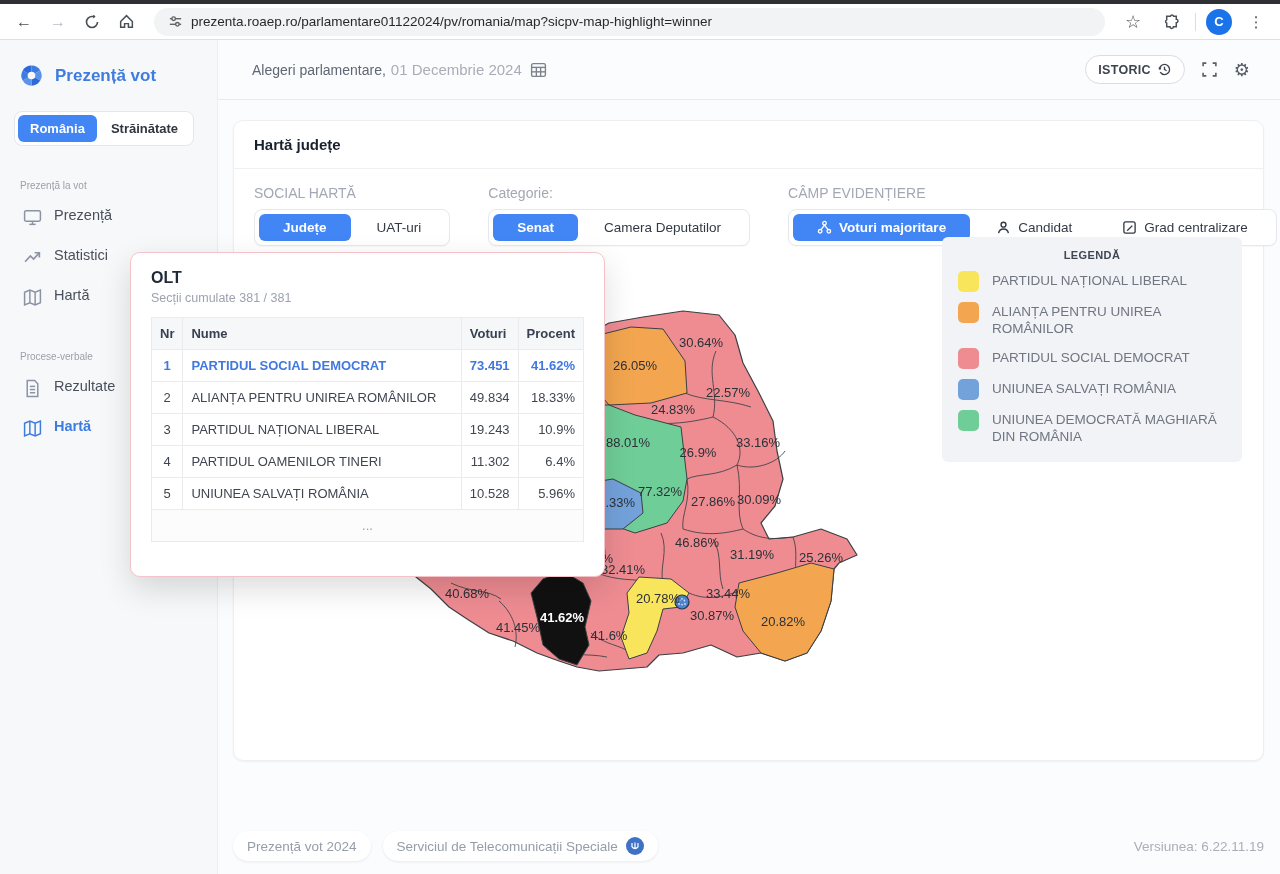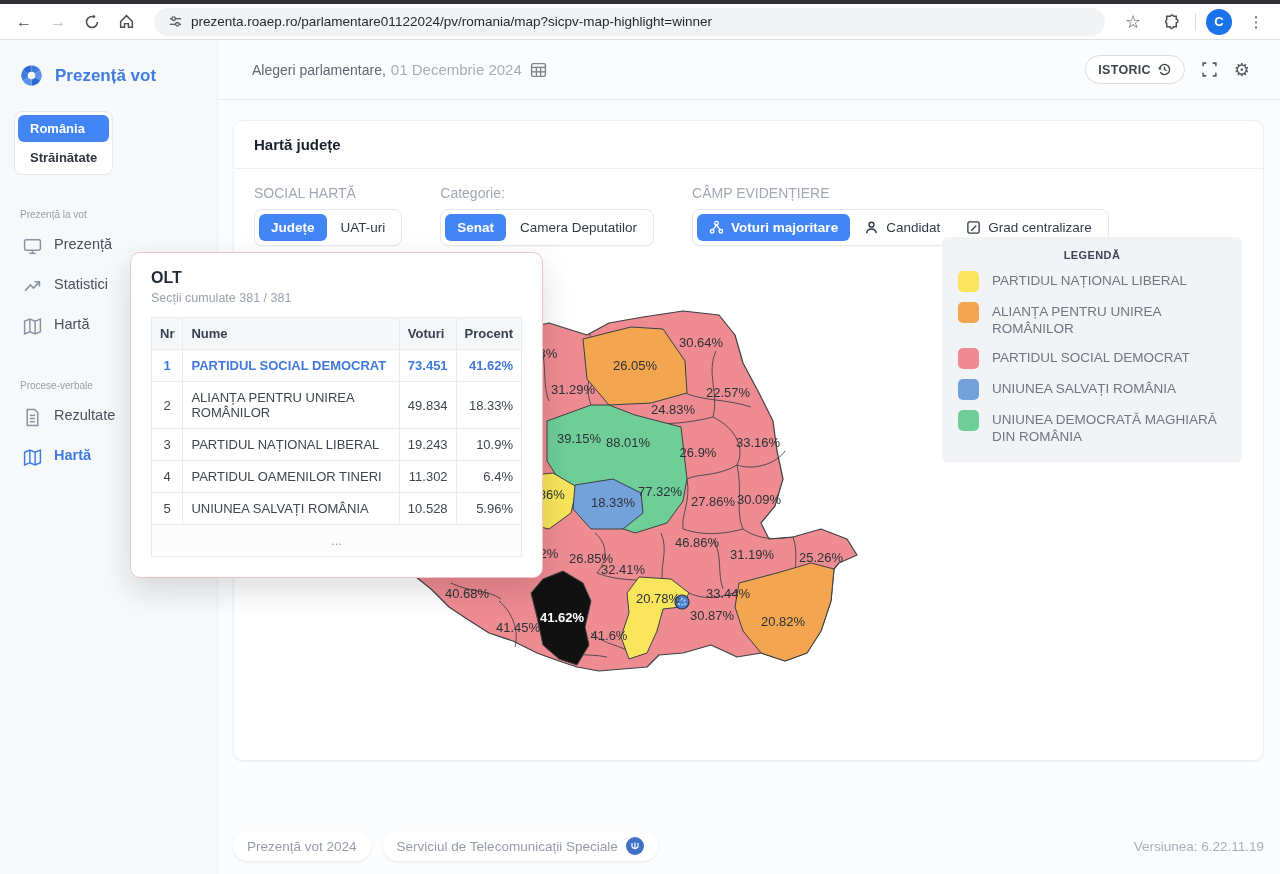--- a/index.html
+++ b/index.html
@@ -15,21 +15,21 @@
   .url-text { font-size:13.5px; color:#27292d; white-space:nowrap; }
   .chrome-right { display:flex; align-items:center; gap:10px; }
   .chrome-divider { width:1px; height:18px; background:#dadce0; }
   .avatar { width:26px; height:26px; border-radius:50%; background:#1a73e8; color:#fff; font-size:13px; font-weight:bold; display:flex; align-items:center; justify-content:center; cursor:pointer; }
 
   
   .app { position:absolute; top:40px; left:0; right:0; bottom:0; display:flex; }
   .sidebar { width:218px; background:#f7f8fa; border-right:1px solid #ebedf0; padding:20px 14px; flex-shrink:0; }
   .brand { display:flex; align-items:center; gap:10px; padding:2px 4px 0; }
   .brand-name { color:#3e7ce0; font-size:17px; font-weight:bold; }
-  .country-tabs { margin-top:22px; background:#fff; border:1px solid #e4e7eb; border-radius:8px; padding:3px; display:inline-flex; gap:2px;flex-direction:column; }
+  .country-tabs { margin-top:22px; background:#fff; border:1px solid #e4e7eb; border-radius:8px; padding:3px; display:inline-flex; gap:2px; }
   .country-tab { padding:6px 12px; border-radius:6px; font-size:13px; color:#2f3640; font-weight:600; cursor:pointer; }
   .country-tab.active { background:#4285f4; color:#fff; }
   .nav-heading { margin:34px 6px 6px; font-size:10px; color:#9aa0ab; }
   .nav-item { display:flex; align-items:flex-start; gap:12px; padding:10px 8px; font-size:14.5px; color:#49505c; border-radius:6px; cursor:pointer; }
   .nav-item .ni-icon { width:20px; height:20px; display:flex; align-items:center; justify-content:center; color:#8a93a3; }
   .nav-item.active { color:#3e7ce0; font-weight:bold; }
   .nav-item.active .ni-icon { color:#3e7ce0; }
 
   .main { flex:1; position:relative; background:#fbfcfd; }
   .main-header { height:60px; border-bottom:1px solid #e9ebee; display:flex; align-items:center; padding:0 30px 0 34px; }
@@ -39,38 +39,38 @@
   .mh-right { margin-left:auto; display:flex; align-items:center; gap:16px; }
   .istoric-btn { border:1px solid #d9dce1; border-radius:16px; background:#fff; padding:6px 12px; display:flex; align-items:center; gap:6px; font-size:12.5px; font-weight:bold; color:#3c4450; letter-spacing:.3px; cursor:pointer; }
   .hdr-ic { color:#565d68; display:flex; cursor:pointer; }
 
   
   .card { position:absolute; left:15px; right:16px; top:80px; height:641px; background:#fff; border:1px solid #edeff2; border-radius:10px; box-shadow:0 1px 2px rgba(16,24,40,.05); }
   .card-header { padding:15px 20px; border-bottom:1px solid #eef0f3; font-weight:bold; font-size:15px; color:#19212e; }
   .controls { display:flex; gap:38px; padding:16px 20px 0; }
   .ctl-label { font-size:14px; color:#a2a9b4; margin-bottom:8px; }
   .seg { display:inline-flex; background:#fff; border:1px solid #e6e8ec; border-radius:8px; padding:4px; gap:2px; box-shadow:0 1px 1px rgba(0,0,0,.03); }
-  .seg-btn { padding:6px 12px; border-radius:6px; font-size:13.5px; color:#323a46; display:flex; align-items:center; gap:7px; cursor:pointer; white-space:nowrap; background:transparent; border:none; font-family:inherit; }
+  .seg-btn { padding:6px 24px; border-radius:6px; font-size:13.5px; color:#323a46; display:flex; align-items:center; gap:7px; cursor:pointer; white-space:nowrap; background:transparent; border:none; font-family:inherit; }
   .seg-btn.active { background:#4285f4; color:#fff; font-weight:600; }
   .seg-btn .seg-ic { display:flex; }
 
   
   .legend { position:absolute; right:21px; top:116px; width:300px; background:#f2f3f6; border-radius:6px; padding:12px 16px 16px; }
   .legend-title { text-align:center; font-size:11px; font-weight:bold; color:#3f4754; letter-spacing:.4px; margin-bottom:6px; }
   .legend-item { display:flex; gap:13px; margin-top:10px; align-items:flex-start; }
   .legend-swatch { width:21px; height:21px; border-radius:5px; flex-shrink:0; }
   .legend-label { font-size:13.5px; color:#6f7682; line-height:1.25; padding-top:2px; }
 
   
   #map-svg { position:absolute; left:57px; top:180px; }
   #map-svg path, #map-svg circle { cursor:pointer; }
   #map-svg text { cursor:default; font-family:"Liberation Sans", sans-serif; }
 
   
-  .popup { position:absolute; left:130px; top:252px; width:413px; background:#fff; border:1px solid #f2c4c9; border-radius:10px; box-shadow:0 12px 32px rgba(0,0,0,.14); padding:16px 20px 20px; z-index:50; }
+  .popup { position:absolute; left:130px; top:252px; width:475px; background:#fff; border:1px solid #f2c4c9; border-radius:10px; box-shadow:0 12px 32px rgba(0,0,0,.14); padding:16px 20px 34px; z-index:50; }
   .popup-title { font-size:16px; font-weight:bold; color:#1f2937; }
   .popup-sub { font-size:12.5px; color:#9ca3af; margin-top:4px; }
   .popup table { width:100%; border-collapse:collapse; margin-top:12px; font-size:13px; }
   .popup th, .popup td { border:1px solid #e9ebee; padding:8px 8px; color:#3f4650; text-align:left; }
   .popup th { background:#f6f7f8; font-weight:bold; color:#374151; }
   .popup td.num, .popup th.num { text-align:right; }
   .popup td.nr, .popup th.nr { text-align:center; width:30px; }
   .popup td.v { width:52px; } .popup td.p { width:58px; }
   .popup tr.winner td { color:#4078e0; font-weight:bold; }
   .popup tr.more td { text-align:center; color:#9aa1ab; background:#fcfcfd; }

